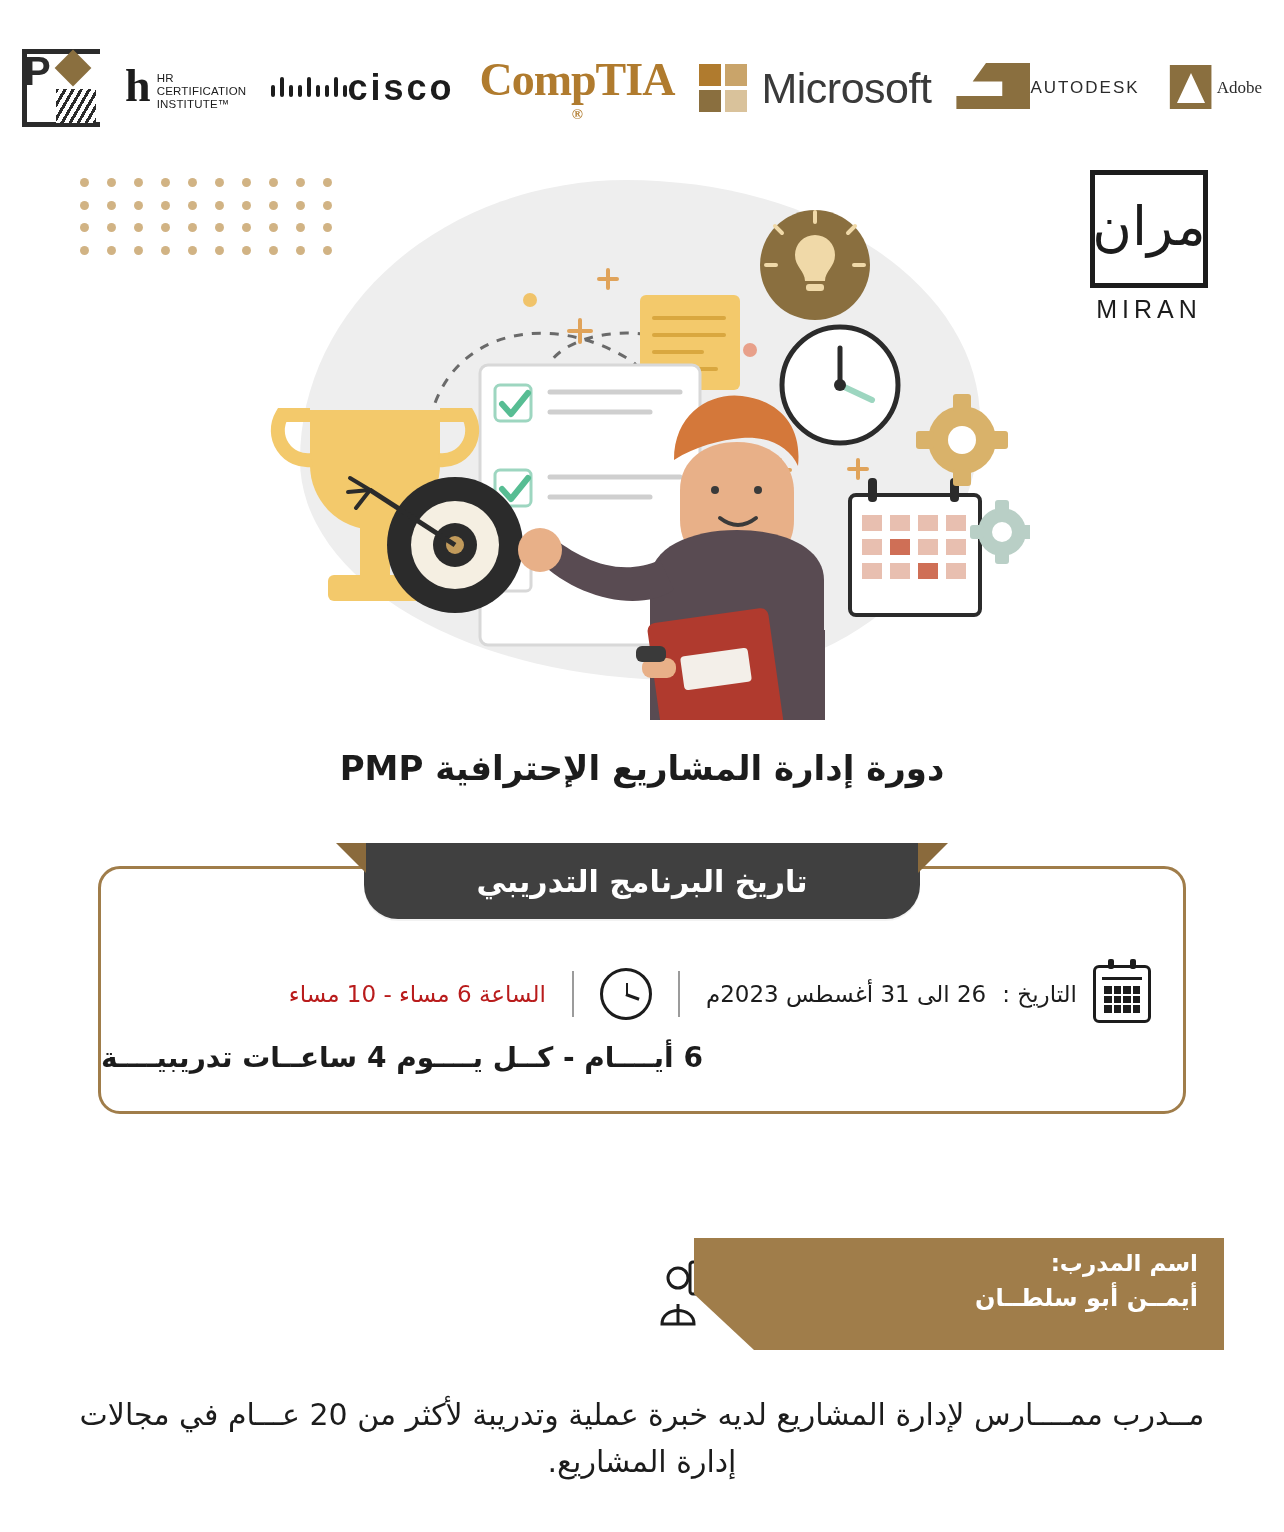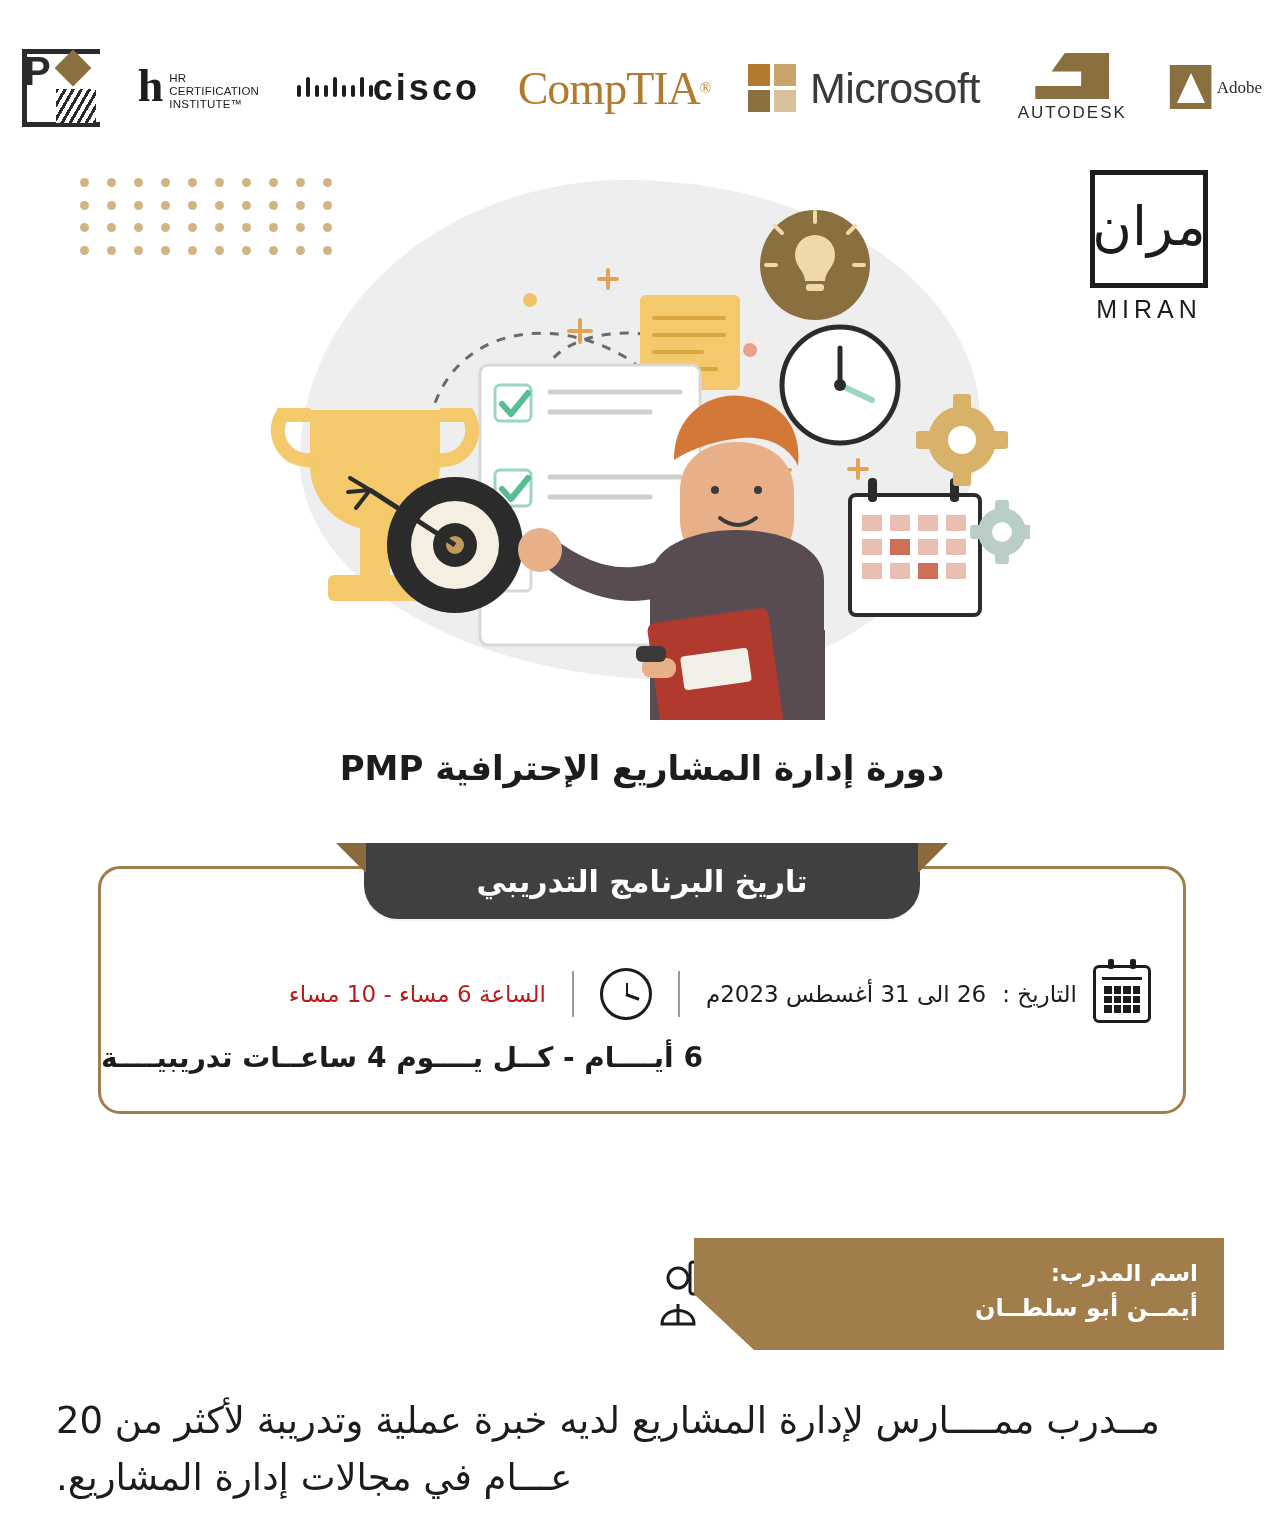--- a/index.html
+++ b/index.html
@@ -70,39 +70,39 @@
     gap: 5px; height: 22px; margin-bottom: 4px;
   }
   .cisco-bars i { display: block; width: 4px; background: #1c1c1c; border-radius: 2px; }
   .cisco-name {
     font-size: 36px; font-weight: bold; letter-spacing: 3px;
     font-family: "Liberation Sans", sans-serif; line-height: 1;
   }
 
   
   .comptia {
-    font-size: 46px; color: #b07b2e; font-weight: normal;
-    font-family: "Liberation Serif", serif; letter-spacing: -1px;
+    font-size: 46px; color: #b07b2e; font-weight: bold;
+    font-family: "Liberation Serif", serif; letter-spacing: -1px; flex-direction: column;
   }
   .comptia sup { font-size: 15px; vertical-align: super; }
 
   
   .ms { display: flex; align-items: center; gap: 14px; text-align: right; }
   .ms-grid {
     width: 48px; height: 48px;
     display: grid; grid-template-columns: 1fr 1fr; grid-template-rows: 1fr 1fr; gap: 4px;
   }
   .ms-grid span { display: block; }
   .ms-name {
     font-size: 43px; color: #3a3a3a;
     font-family: "Liberation Sans", sans-serif; letter-spacing: -0.5px;
   }
 
   
-  .autodesk { text-align: center; flex-direction: column; }
+  .autodesk { text-align: center; }
   .ad-mark {
     width: 74px; height: 46px; margin: 0 auto 4px;
     background: #8a6f3f;
     clip-path: polygon(40% 0, 100% 0, 100% 100%, 0 100%, 0 72%, 62% 72%, 62% 40%, 22% 40%);
   }
   .ad-name {
     font-size: 17px; color: #2b2b2b; letter-spacing: 2px;
     font-family: "Liberation Sans", sans-serif;
   }
 
@@ -257,41 +257,41 @@
     font-family: "DejaVu Sans", sans-serif;
   }
 
   
   .trainer-banner {
     position: absolute; right: 60px; top: 1238px;
     width: 530px; height: 112px;
     background: #a07d4a;
     clip-path: polygon(0 0, 100% 0, 100% 100%, 60px 100%, 0 50%);
     color: #fff;
-    padding: 20px 26px 0 0;
+    padding: 10px 26px 0 0;
     text-align: right;
     direction: rtl;
   }
   .trainer-label {
     font-size: 23px; font-family: "DejaVu Sans", sans-serif; font-weight: bold;
     margin-top: 2px;
   }
   .trainer-name {
     font-size: 24px; font-weight: bold; font-family: "DejaVu Sans", sans-serif;
     margin-top: 8px;
   }
   .trainer-icon {
     position: absolute; right: 548px; top: 1258px;
     width: 76px; height: 70px;
   }
 
   .trainer-desc {
     position: absolute; left: 56px; right: 56px; top: 1392px;
-    text-align: left; direction: rtl;
-    font-size: 37px; line-height: 1.55; color: #1c1c1c;
+    text-align: center; direction: rtl;
+    font-size: 30px; line-height: 1.55; color: #1c1c1c;
     font-family: "DejaVu Sans", sans-serif;
   }
 </style>
 </head>
 <body>
 
 <div class="logo-strip">
 
   <div class="logo">
     <div class="pmi-box">

